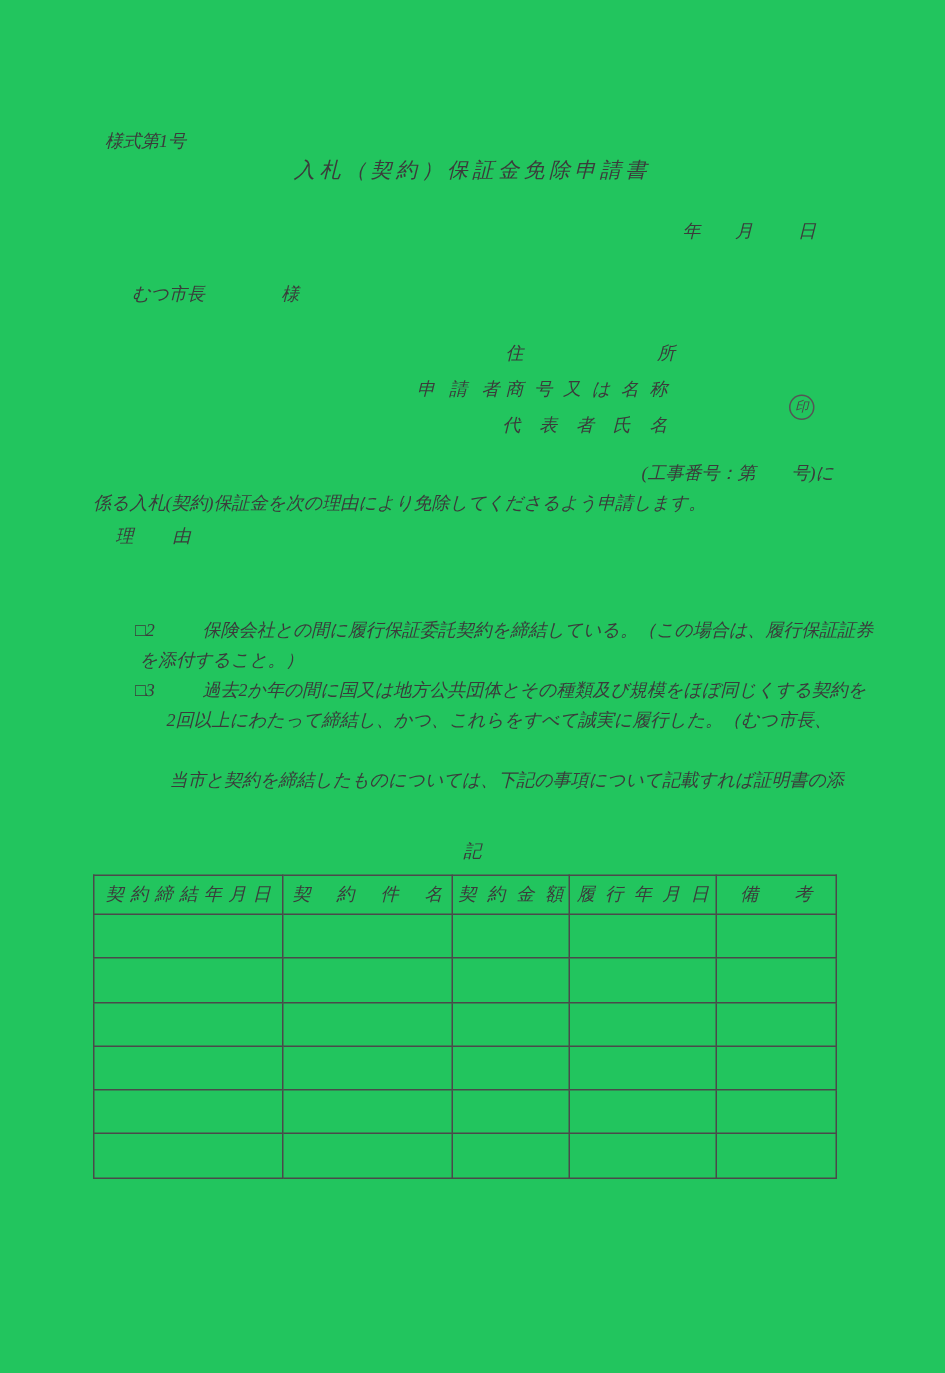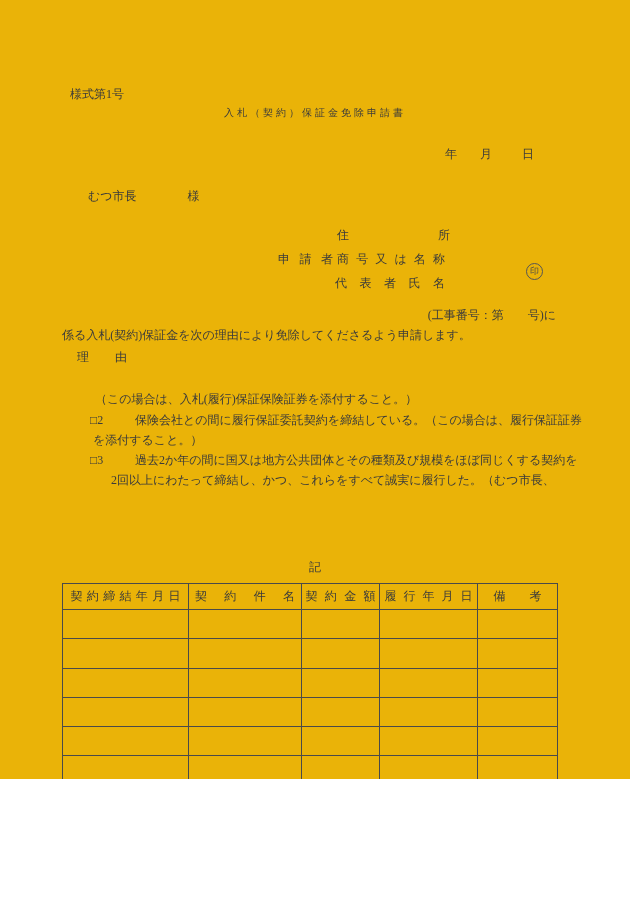--- a/index.html
+++ b/index.html
@@ -1,23 +1,23 @@
 <!DOCTYPE html>
 <html><head>
 <meta charset="utf-8">
 <style>
   html,body { margin:0; padding:0; }
   .page {
-    position:relative; width:630px; height:779px;
-    background:#eab308; color:#3b3b3b;
+    position:relative; width:630px; height:915px;
+    background:#22c55e; color:#3b3b3b;
     font-family:"Liberation Serif","DejaVu Serif",serif;
-    font-size:12px; line-height:1.35; overflow:hidden;
+    font-size:12px; line-height:1.35; overflow:hidden;font-style:italic;
   }
   .abs { position:absolute; white-space:nowrap; }
-  .title { left:0; top:106px; width:630px; text-align:center; font-size:10px; letter-spacing:3px; }
+  .title { left:0; top:106px; width:630px; text-align:center; font-size:14px; letter-spacing:3px; }
   .center { left:0; width:630px; text-align:center; }
   .justify { display:inline-flex; justify-content:space-between; vertical-align:bottom; }
   .jw55  { width:55px; }
   .jw108 { width:108px; }
   .jw110 { width:110px; }
   .jw113 { width:113px; }
   .jw50  { width:50px; }
   .jw100 { width:100px; }
   .jw70  { width:70px; }
   .jw88  { width:88px; }
@@ -36,21 +36,21 @@
 </style>
 </head>
 <body>
 
 <div class="page">
 
   <div class="abs" style="left:70px; top:86px">様式第1号</div>
 
   <div class="abs title">入札（契約）保証金免除申請書</div>
 
-  <div class="abs" style="left:445px; top:146px">
+  <div class="abs" style="left:455px; top:146px">
     <span>年</span><span style="margin-left:23px">月</span><span style="margin-left:30px">日</span>
   </div>
 
   <div class="abs" style="left:88px; top:188px">
     <span>むつ市長</span><span style="margin-left:51px">様</span>
   </div>
 
   <div class="abs" style="left:337px; top:227px">
     <span class="justify jw113">
         <span>住</span>
@@ -91,31 +91,31 @@
 
   <div class="abs" style="left:62px; top:327px">係る入札(契約)保証金を次の理由により免除してくださるよう申請します。</div>
 
   <div class="abs" style="left:77px; top:349px">
     <span class="justify jw50">
         <span>理</span>
         <span>由</span>
       </span>
   </div>
 
-  <div class="abs" style="left:95px; top:391px">（この場合は、入札(履行)保証保険証券を添付すること。）</div>
 
   <div class="abs" style="left:90px; top:412px">
     <span class="marker">□2</span><span>保険会社との間に履行保証委託契約を締結している。（この場合は、履行保証証券</span>
   </div>
   <div class="abs" style="left:93px; top:432px">を添付すること。）</div>
 
   <div class="abs" style="left:90px; top:452px">
     <span class="marker">□3</span><span>過去2か年の間に国又は地方公共団体とその種類及び規模をほぼ同じくする契約を</span>
   </div>
   <div class="abs" style="left:111px; top:472px">2回以上にわたって締結し、かつ、これらをすべて誠実に履行した。（むつ市長、</div>
+  <div class="abs" style="left:113px; top:512px">当市と契約を締結したものについては、下記の事項について記載すれば証明書の添</div>
 
   <div class="abs center" style="top:559px">記</div>
 
   <div class="abs" style="left:62px; top:583px">
     <table class="record">
       <colgroup>
         <col style="width:126px">
           <col style="width:113px">
           <col style="width:78px">
           <col style="width:98px">

